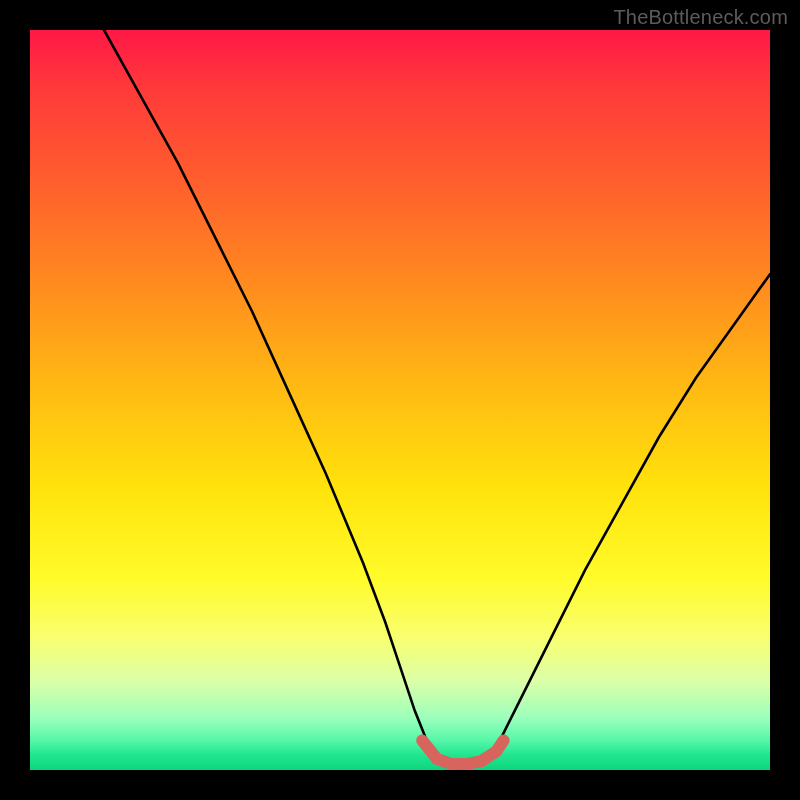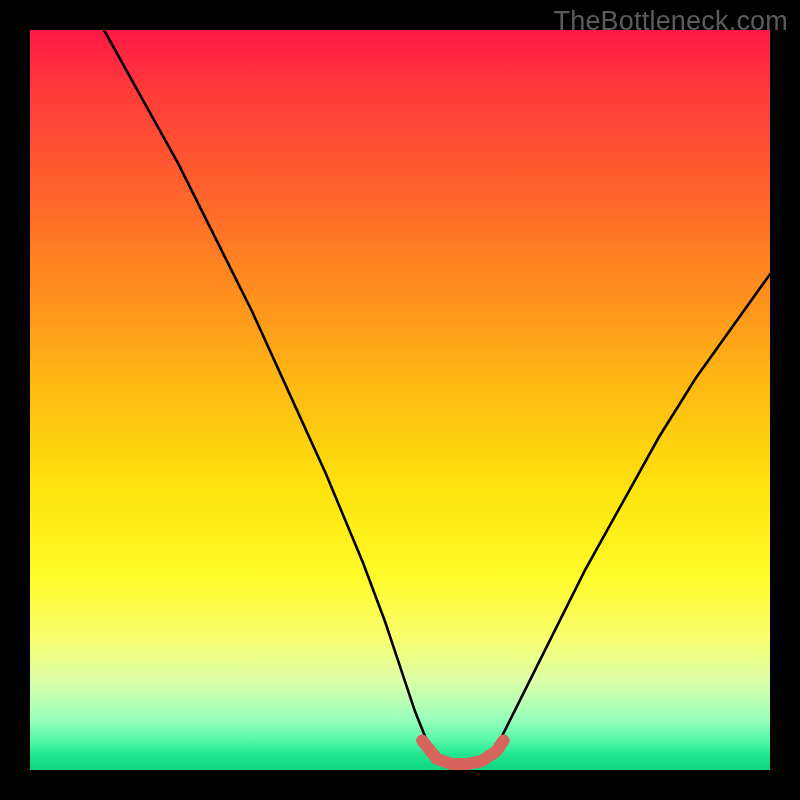--- a/index.html
+++ b/index.html
@@ -9,21 +9,21 @@
     width: 800px;
     height: 800px;
     background: #000;
   }
   .watermark {
     position: absolute;
     top: 6px;
     right: 12px;
     color: #5c5c5c;
     font-family: Arial, Helvetica, sans-serif;
-    font-size: 27px;
+    font-size: 20px;
     font-weight: 500;
     letter-spacing: 0.2px;
     z-index: 10;
   }
   .plot {
     position: absolute;
     left: 30px;
     top: 30px;
     width: 740px;
     height: 740px;

